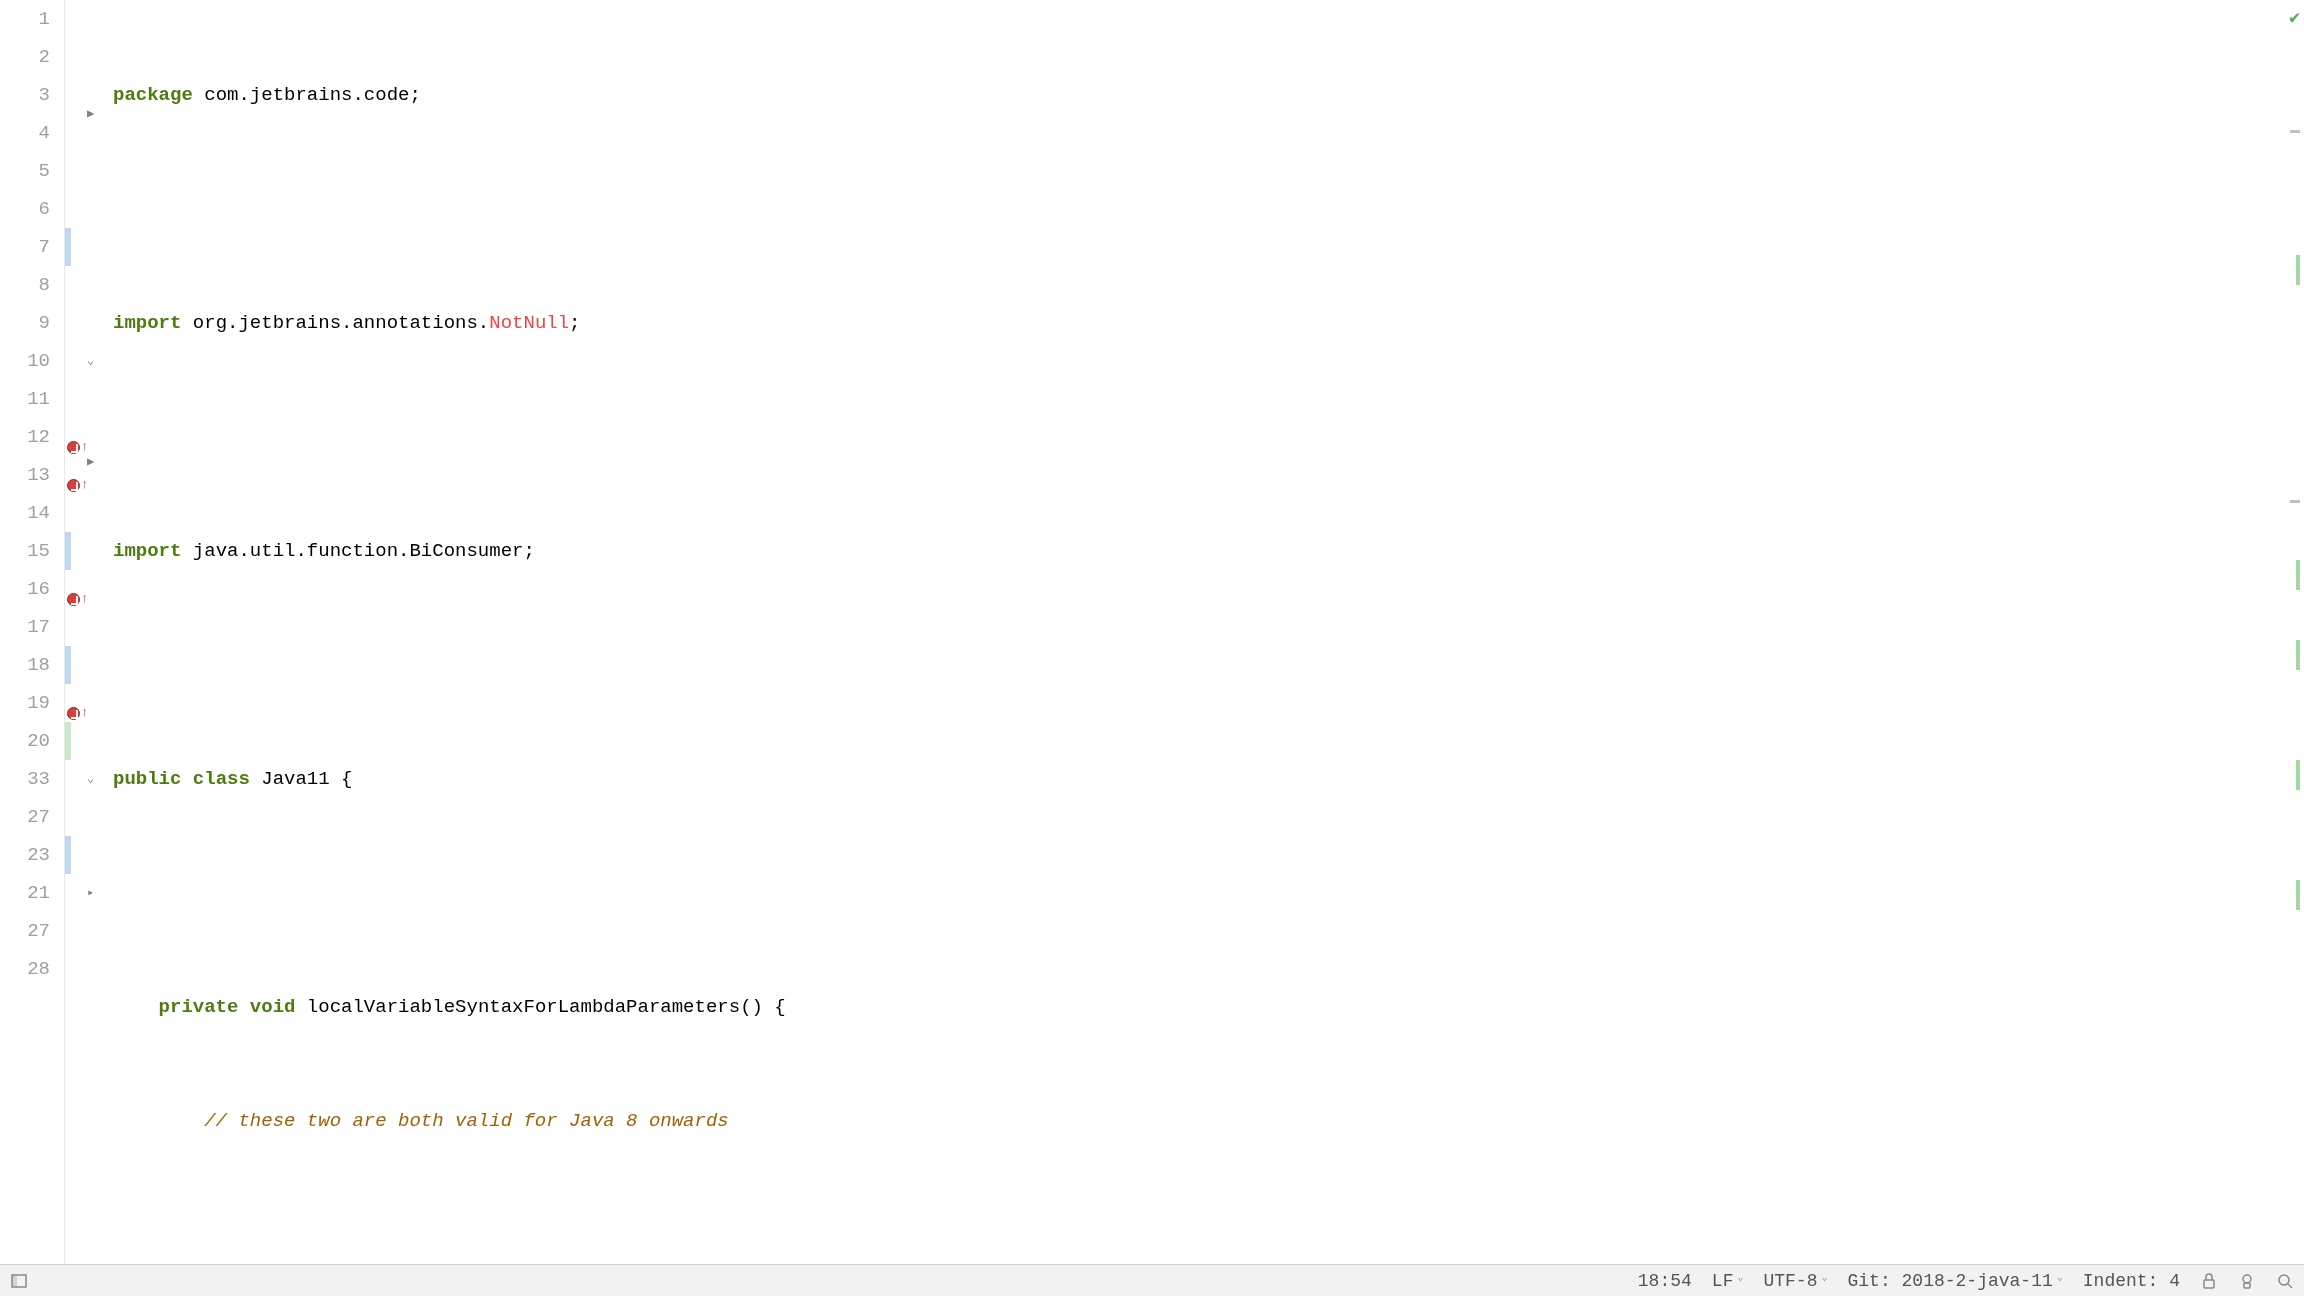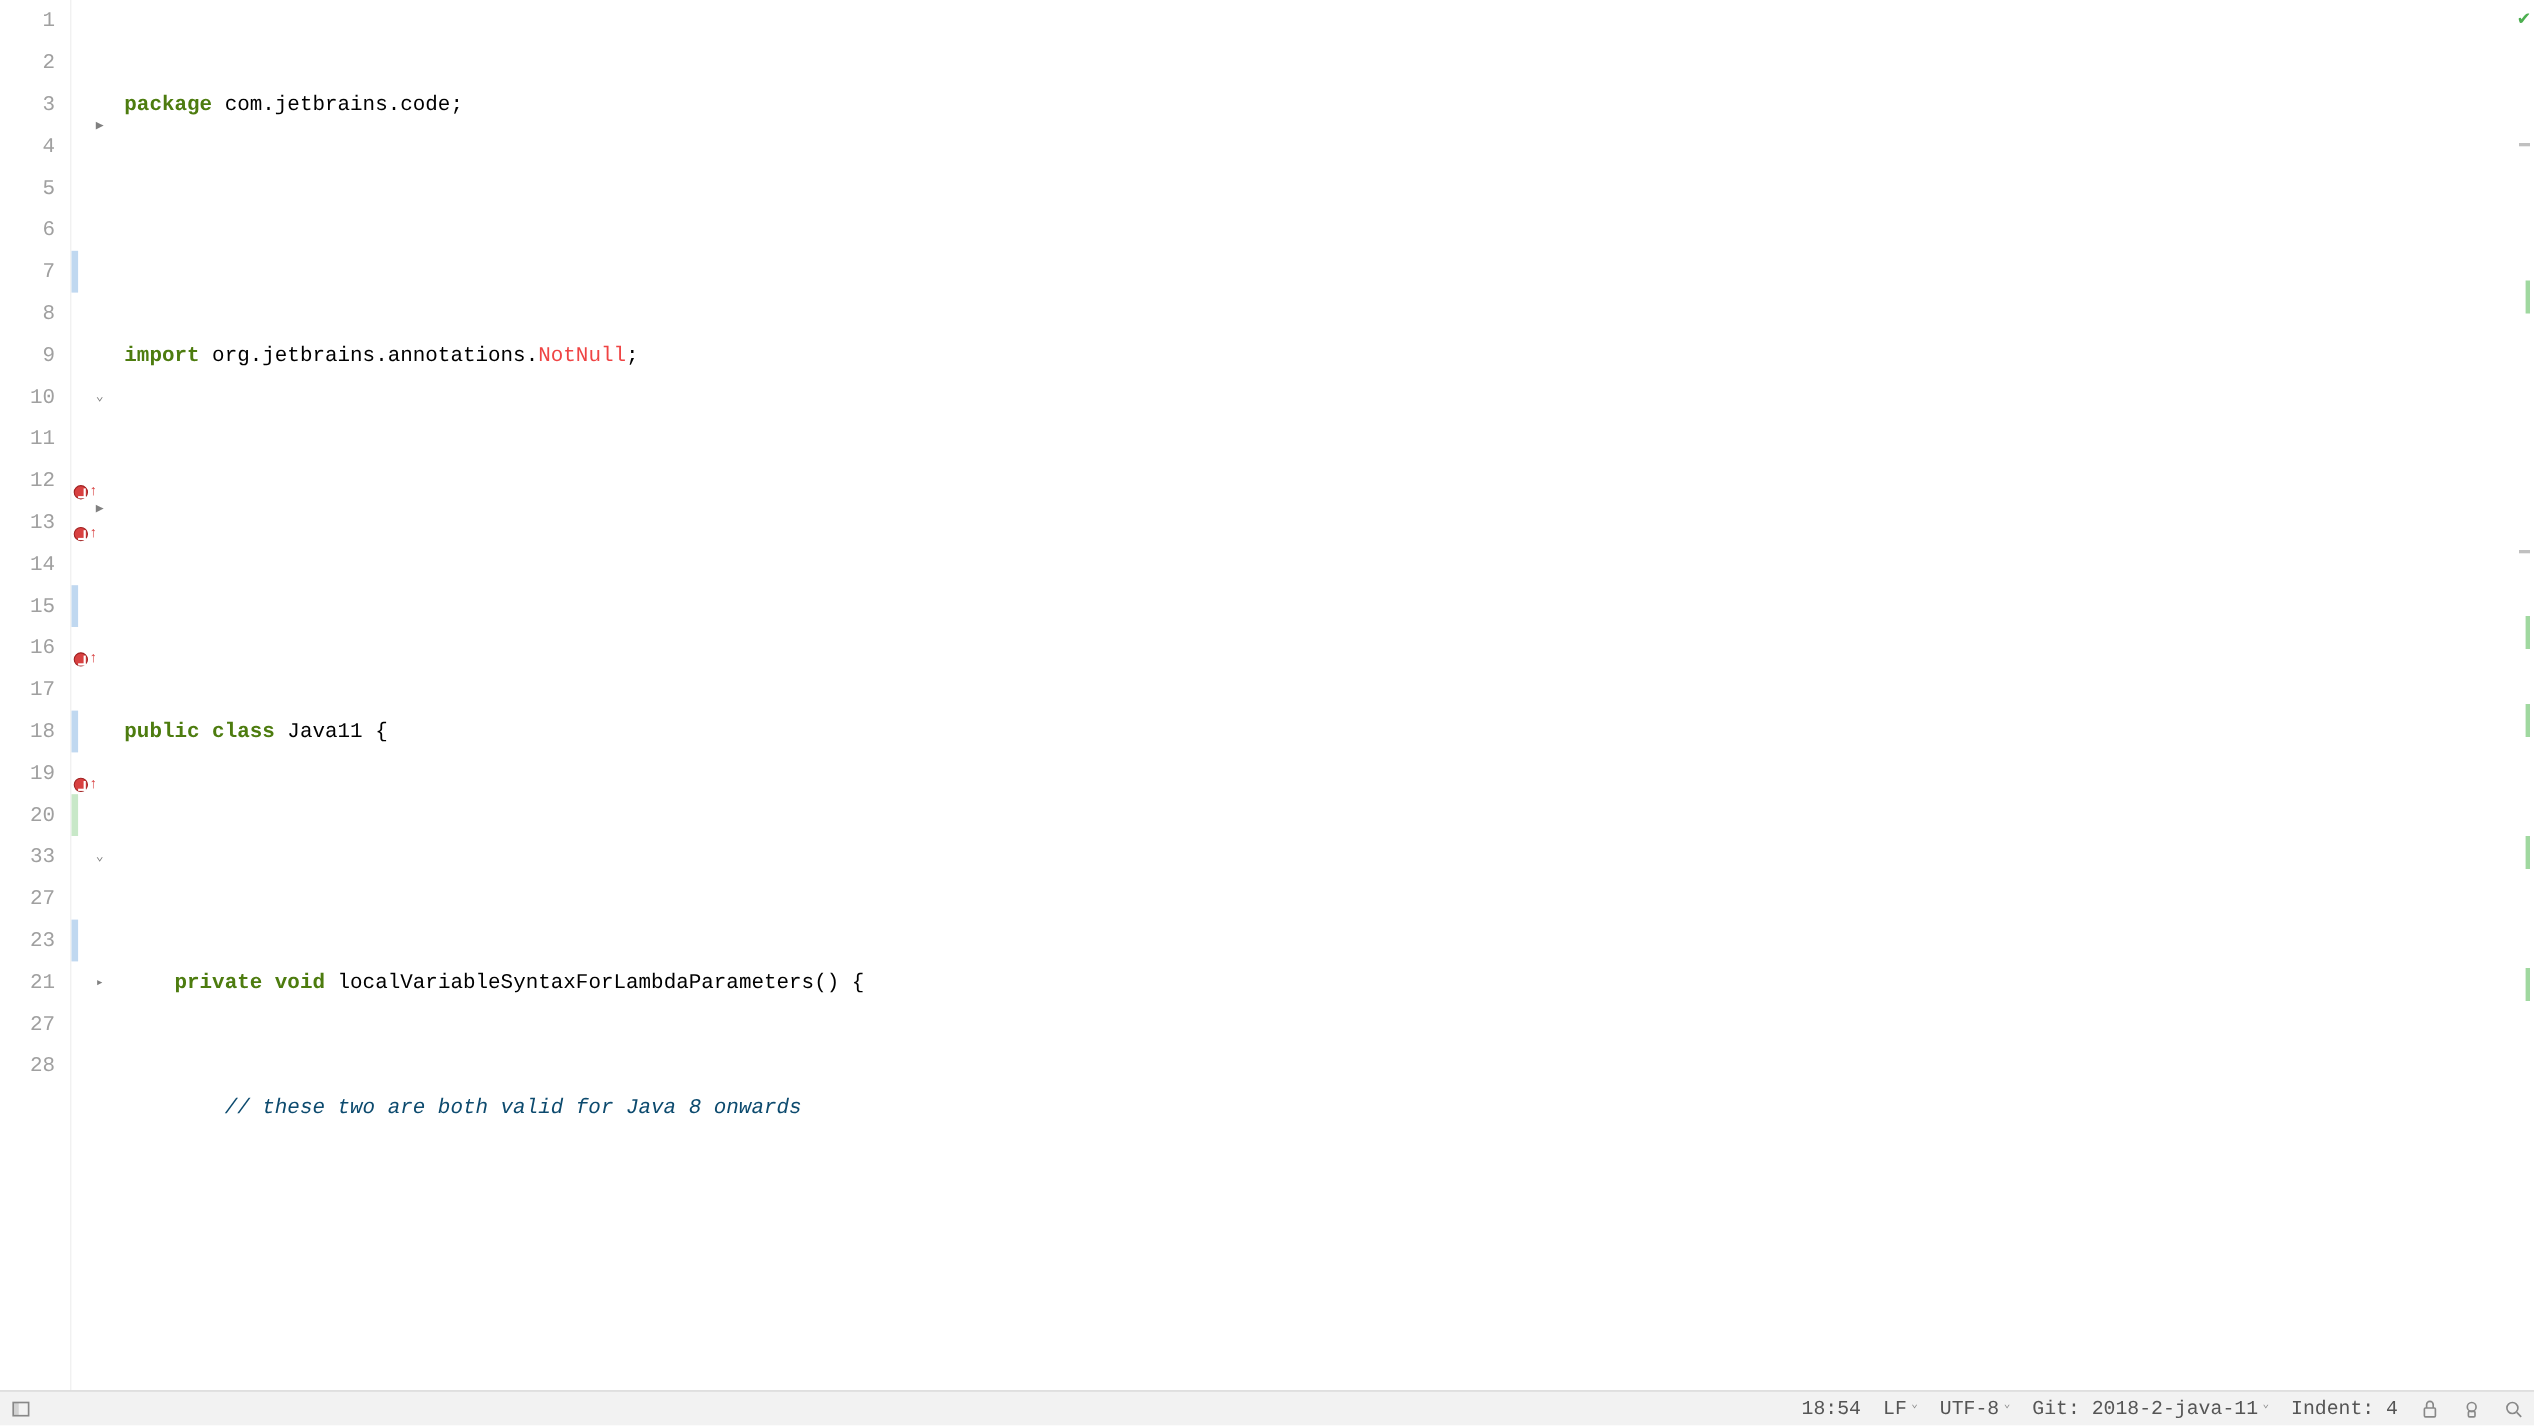--- a/index.html
+++ b/index.html
@@ -62,21 +62,21 @@
       white-space: pre;
       padding-left: 8px;
       position: relative;
     }
     .code-line {
       height: 38px;
       position: relative;
     }
     .kw { color: #4d7c0f; font-weight: bold; }
     .annotation-ref { color: #ef4444; }
-    .comment { color: #0c4a6e; font-style: italic; }
+    .comment { color: #a16207; font-style: italic; }
     .meta-comment { color: #808080; font-style: italic; background: #f0f0e8; }
     .right-gutter {
       width: 22px;
       background: #ffffff;
       position: relative;
     }
     .check-mark {
       position: absolute;
       top: 6px;
       right: 4px;
@@ -223,20 +223,21 @@
           <span class="red-circle"></span>
           <span class="up-arrow">↑</span>
         </span></span>
   </div>
 
   <div class="code-area">
     <div class="code-line"><span class="kw">package</span><span> com.jetbrains.code;</span></div>
     <div class="code-line"></div>
     <div class="code-line"><span class="kw">import</span><span> org.jetbrains.annotations.</span><span class="annotation-ref">NotNull</span><span>;</span></div>
     <div class="code-line"></div>
+    <div class="code-line"><span class="kw">import</span><span> java.util.function.BiConsumer;</span></div>
     <div class="code-line"></div>
     <div class="code-line"><span class="kw">public</span> <span class="kw">class</span><span> Java11 {</span></div>
     <div class="code-line"></div>
     <div class="code-line">    <span class="kw">private</span> <span class="kw">void</span><span> localVariableSyntaxForLambdaParameters() {</span></div>
     <div class="code-line">        <span class="comment">// these two are both valid for Java 8 onwards</span></div>
     
     
     
     
     

